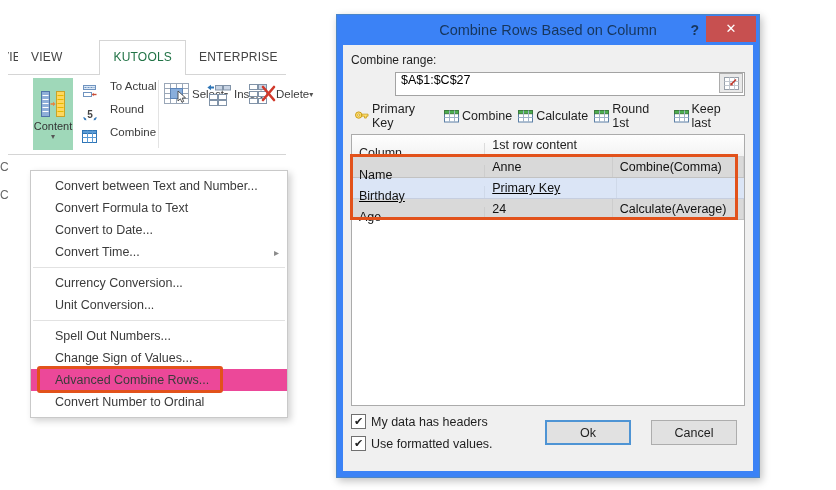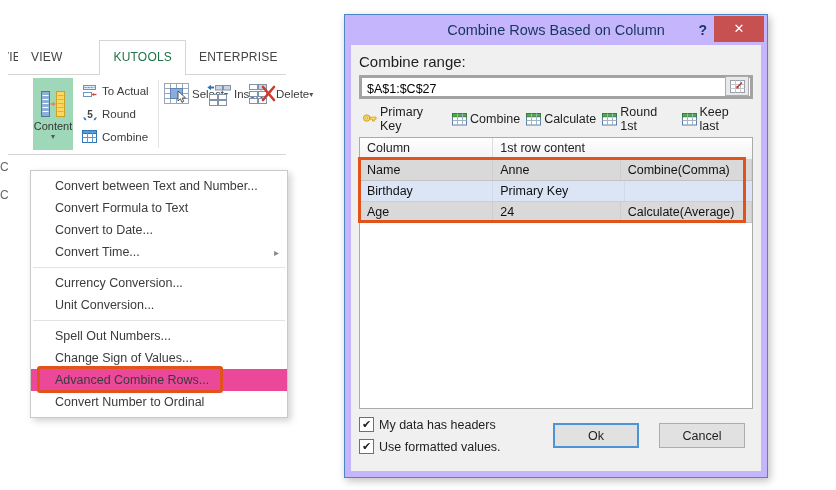--- a/index.html
+++ b/index.html
@@ -11,21 +11,21 @@
   .rtabs{display:flex;height:34px;align-items:flex-end;}
   .rtab{padding:0 13px;height:33px;line-height:33px;font-size:12px;color:#444;white-space:nowrap;letter-spacing:.2px;}
   .rtab.active{color:#217346;background:#fff;border:1px solid #D5D5D5;border-bottom:none;margin-bottom:-1px;height:34px;z-index:2;position:relative;margin-left:24px;}
   .rtab.partial{width:26px;padding:0 10px 0 0;overflow:hidden;text-indent:-7px;}
   .rcontent{position:relative;height:79px;border-top:1px solid #D5D5D5;border-bottom:1px solid #D5D5D5;background:#fff;}
   .content-btn{position:absolute;left:25px;top:3px;width:40px;height:72px;background:#9FD8B9;
                display:flex;flex-direction:column;align-items:center;justify-content:center;gap:1px;}
   .cbtn-label{font-size:11px;color:#333;}
   .caret{font-size:8px;color:#555;line-height:7px;}
   .small-col{position:absolute;left:70px;top:5px;display:flex;flex-direction:column;gap:2px;}
-  .small-btn{display:flex;align-items:center;gap:4px;height:21px;font-size:11.5px;color:#3B3B3B;padding:0 4px;}
+  .small-btn{display:flex;gap:12px;height:21px;font-size:11.5px;color:#3B3B3B;padding:0 4px;}
   .icon{display:inline-flex;align-items:center;justify-content:center;}
   .icon svg{display:block;}
   .rdivider{position:absolute;left:150px;top:5px;bottom:6px;width:1px;background:#E3E3E3;}
   .big-col{position:absolute;left:154px;top:3px;display:flex;gap:1px;}
   .big-btn{width:41px;display:flex;flex-direction:row;align-items:center;padding-top:2px;text-align:right;}
   .big-btn .icon{height:28px;}
   .bb-label{font-size:11.5px;color:#3B3B3B;}
 
   
   .bg-frag{position:absolute;left:0;font-size:12px;color:#666;}
@@ -36,48 +36,48 @@
   .menu-item{position:relative;height:22px;padding-left:24px;font-size:12.5px;color:#3B3B3B;
              display:flex;align-items:center;}
   .menu-item .mi-label{flex:1;}
   .mi-arrow{color:#8A8A8A;font-size:10px;padding-right:8px;}
   .menu-item.highlighted{background:#ec4899;}
   .mi-annotation{position:absolute;left:6px;top:-3px;width:186px;height:27px;border:3px solid #E2521B;
                  border-radius:3px;box-sizing:border-box;pointer-events:none;}
   .menu-sep{height:1px;background:#E2E2E2;margin:4px 2px;}
 
   
-  .dialog{position:absolute;left:344px;top:14px;width:424px;height:464px;background:#c4b5fd;
+  .dialog{position:absolute;left:336px;top:14px;width:424px;height:464px;background:#3b82f6;
           border:1px solid #4A86C8;box-sizing:border-box;box-shadow:2px 3px 8px rgba(0,0,0,.25);}
   .titlebar{position:relative;height:30px;}
   .dlg-title{text-align:center;line-height:30px;font-size:14.5px;color:#17365D;}
   .help-btn{position:absolute;right:60px;top:0;line-height:30px;font-size:14px;color:#17365D;font-weight:bold;}
   .close-btn{position:absolute;right:3px;top:1px;width:50px;height:26px;background:#C75050;color:#fff;
              font-size:13px;text-align:center;line-height:26px;}
   .dlg-body{position:absolute;left:6px;right:6px;top:30px;bottom:6px;background:#F0F0F0;
             padding:6px 8px;box-sizing:border-box;}
-  .range-label{font-size:15px;color:#1E1E1E;margin:2px 0 5px;}
+  .range-label{font-size:12px;color:#1E1E1E;margin:2px 0 5px;}
   .range-row{display:flex;}
-  .range-input-wrap{flex:1;display:flex;align-items:flex-end;height:24px;background:#fff;
-                    border:3px solid #a3a3a3;box-sizing:border-box;}
+  .range-input-wrap{flex:1;display:flex;align-items:flex-start;height:24px;background:#fff;
+                    border:1px solid #a3a3a3;box-sizing:border-box;margin-left:44px;}
   .range-input{flex:1;border:none;outline:none;font-size:12.5px;padding:0 5px;background:transparent;
                color:#000;font-family:"Liberation Sans",sans-serif;}
   .range-picker{width:24px;height:20px;margin-right:1px;background:#E9E9E9;border:1px solid #ACACAC;
                 display:flex;align-items:center;justify-content:center;box-sizing:border-box;}
   .dlg-toolbar{display:flex;justify-content:space-between;align-items:center;margin-top:8px;height:24px;}
   .tb-btn{display:flex;align-items:center;gap:3px;font-size:12.5px;color:#1E1E1E;padding:2px 3px;}
   .listbox{position:relative;margin-top:6px;height:272px;background:#fff;border:1px solid #ABABAB;box-sizing:border-box;}
   .lst-header{display:flex;height:21px;border-bottom:1px solid #D5D5D5;background:linear-gradient(#FEFEFE,#F3F3F3);}
   .lst-hcell{font-size:12.5px;color:#222;line-height:20px;padding-left:7px;box-sizing:border-box;border-right:1px solid #DCDCDC;}
   .lst-hcell:last-child{border-right:none;}
   .lst-row{display:flex;height:20px;}
   .lst-cell{font-size:12.5px;color:#111;line-height:20px;padding-left:7px;box-sizing:border-box;border-right:1px solid rgba(0,0,0,.05);}
-  .c0{width:34%;}.c1{width:32.5%;}.c2{width:33.5%;}
+  .c0{width:34%;margin-top:8px;}.c1{width:32.5%;}.c2{width:33.5%;}
   .row-gray{background:#D9D9D9;border-bottom:1px solid #C2C2C2;}
-  .row-blue{background:#DBE5F6;border-bottom:1px solid #C6CEDF;}
+  .row-blue{background:#DBE5F6;border-bottom:1px solid #C6CEDF;text-decoration:underline;}
   .lst-annotation{position:absolute;left:-2px;top:19px;width:calc(100% - 4px);height:66px;
                   border:3px solid #E2521B;box-sizing:border-box;pointer-events:none;z-index:3;}
   .dlg-bottom{display:flex;justify-content:space-between;align-items:center;margin-top:8px;}
   .cb-col{display:flex;flex-direction:column;gap:7px;}
   .cb-row{display:flex;align-items:center;gap:5px;font-size:12.5px;color:#1E1E1E;}
   .cb-box{width:13px;height:13px;background:#fff;border:1px solid #707070;display:flex;align-items:center;
           justify-content:center;font-size:11px;color:#222;line-height:13px;box-sizing:content-box;}
   .btn-row{display:flex;gap:20px;margin-right:8px;}
   .dlg-btn{width:86px;height:25px;background:#E1E1E1;border:1px solid #ADADAD;font-size:12.5px;color:#1E1E1E;
            display:flex;align-items:center;justify-content:center;box-sizing:border-box;}

